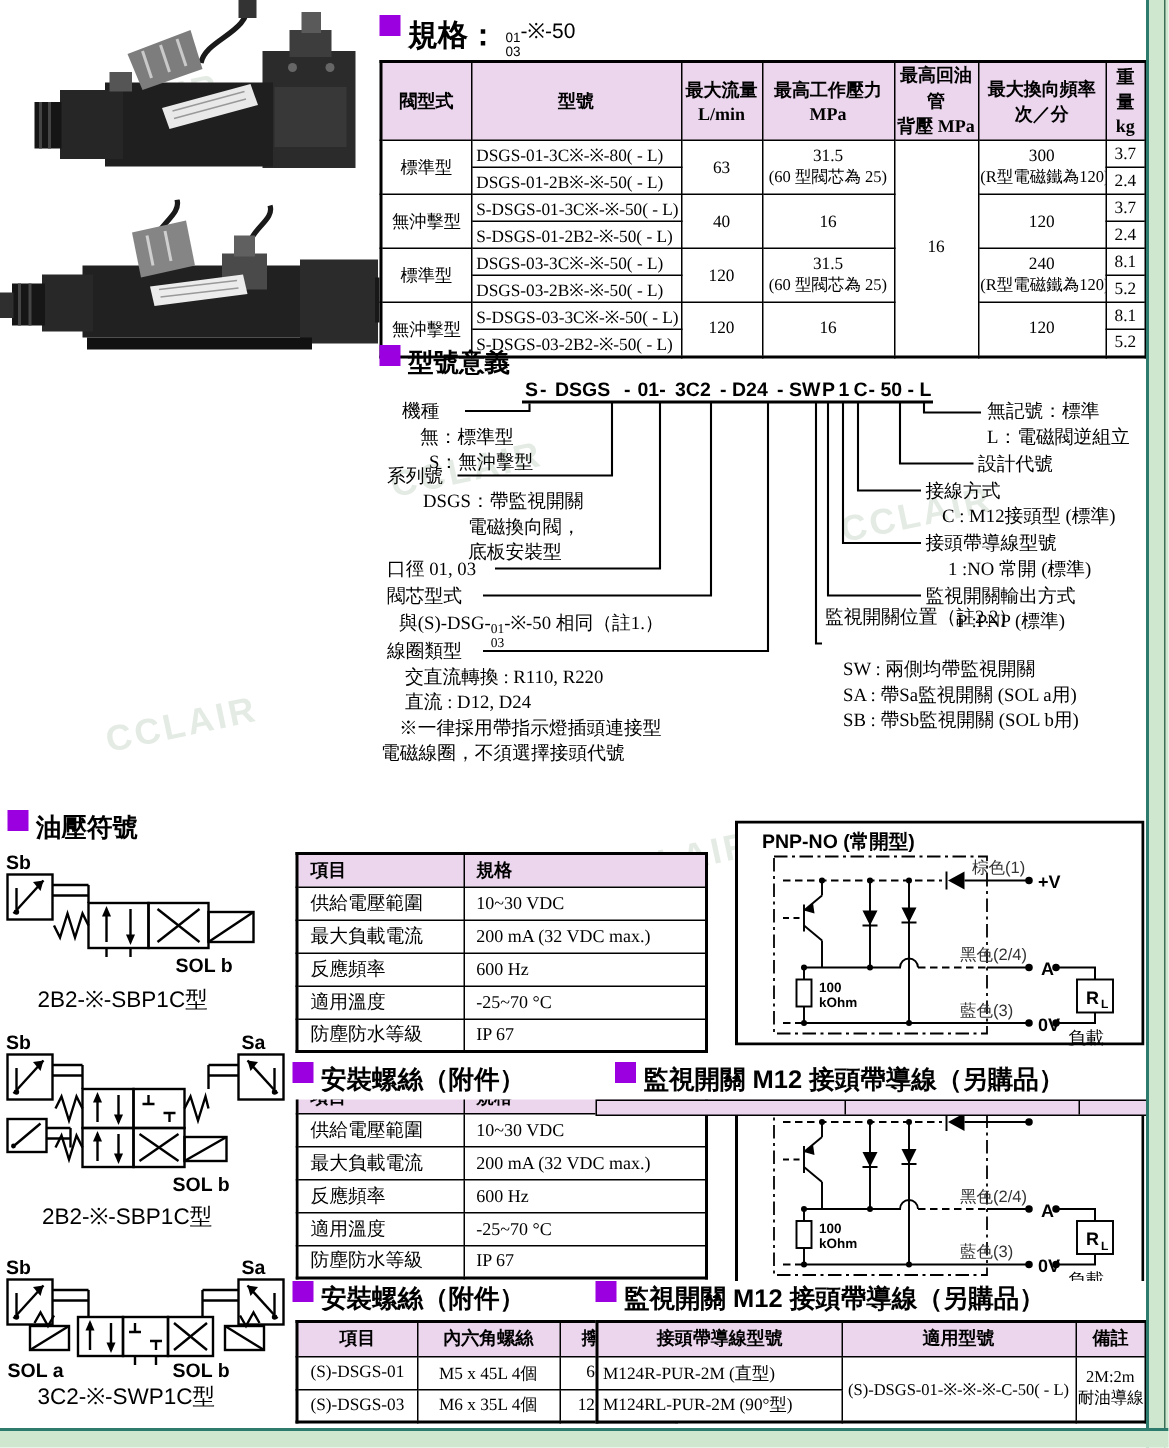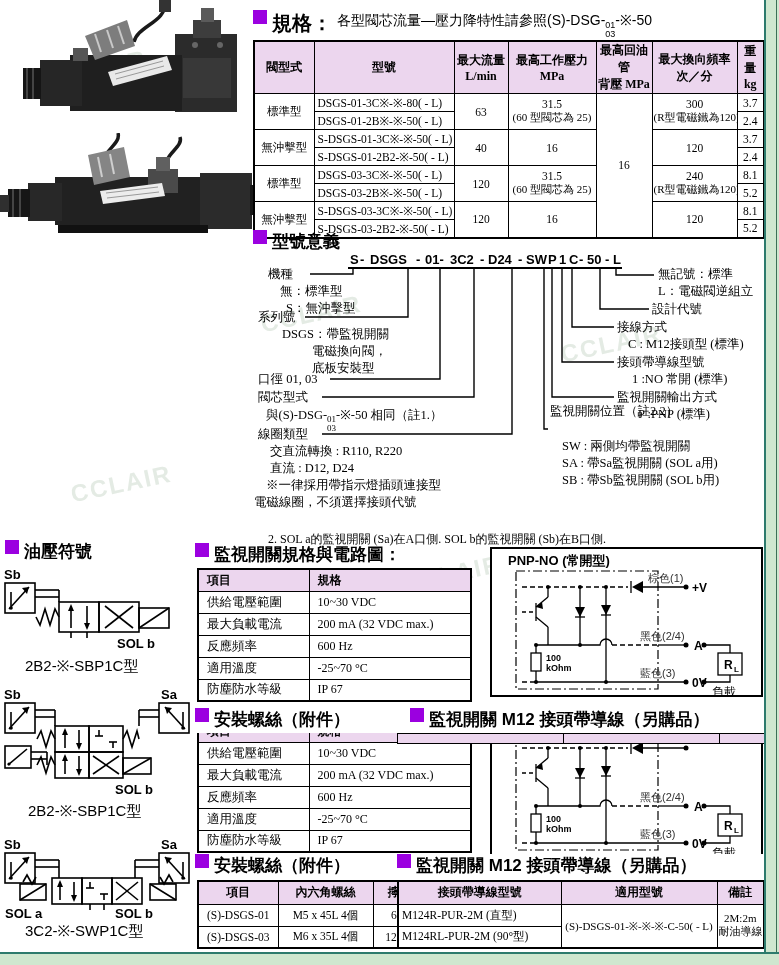--- a/index.html
+++ b/index.html
@@ -83,21 +83,21 @@
     <rect x="156" y="24" width="14" height="14" fill="#606060"></rect>
     <polygon points="100,58 162,50 165,63 103,71" fill="#ececec"></polygon>
     <line x1="106" y1="60" x2="158" y2="54" stroke="#999" stroke-width="1"></line>
     <line x1="107" y1="65" x2="159" y2="59" stroke="#999" stroke-width="1"></line>
     <rect x="58" y="92" width="150" height="8" fill="#111"></rect>
   </svg>
 
   <div class="abs sec-title" style="left:253px;top:10px">
     <span class="sq"></span>
     <span class="spec-big">規格：</span>
-    <span class="spec-sub"><span>各型閥芯流量—壓力降特性請參照(S)-DSG-</span><span class="frac">
+    <span class="spec-sub"><span class="frac">
           <span>01</span>
           <span>03</span>
         </span><span>-※-50</span></span>
   </div>
 
   <table class="t abs" style="left:253px;top:40px;width:510px">
     <colgroup>
         <col style="width:60px">
         <col style="width:140px">
         <col style="width:54px">
@@ -266,21 +266,20 @@
     <span class="lab" style="left:378px;top:108px">C : M12接頭型 (標準)</span>
     <span class="lab" style="left:367px;top:126px">接頭帶導線型號</span>
     <span class="lab" style="left:382px;top:143px">1 :NO 常開 (標準)</span>
     <span class="lab" style="left:367px;top:161px">監視開關輸出方式</span>
     <span class="lab" style="left:388px;top:178px">P :PNP (標準)</span>
     <span class="lab" style="left:300px;top:175px">監視開關位置（註2.2）</span>
     <span class="lab" style="left:312px;top:210px">SW : 兩側均帶監視開關</span>
     <span class="lab" style="left:312px;top:227px">SA : 帶Sa監視開關 (SOL  a用)</span>
     <span class="lab" style="left:312px;top:244px">SB : 帶Sb監視開關 (SOL  b用)</span>
 
-    <span class="note" style="left:18px;top:303px">2. SOL  a的監視開關 (Sa)在A口側. SOL  b的監視開關 (Sb)在B口側.</span>
   </div>
 
   <div class="abs sec-title" style="left:5px;top:540px">
     <span class="sq"></span>
     <span>油壓符號</span>
   </div>
 
   <svg class="abs" style="left:3px;top:568px" width="190" height="86" viewBox="0 0 190 86">
     <g stroke="#000" stroke-width="1.6" fill="none">
       <rect x="2" y="15" width="30" height="30"></rect>
@@ -404,24 +403,20 @@
       <circle cx="180" cy="40" r="1.8" fill="#000"></circle>
     <polygon points="57,42 54,49 60,49" fill="#000"></polygon>
       <polygon points="71,64 68,57 74,57" fill="#000"></polygon>
     <text x="1" y="11" font-size="13" font-weight="bold">Sb</text>
     <text x="158" y="11" font-size="13" font-weight="bold">Sa</text>
     <text x="2" y="80" font-size="13" font-weight="bold">SOL a</text>
     <text x="112" y="80" font-size="13" font-weight="bold">SOL b</text>
   </svg>
   <div class="caption" style="left:25px;top:920px">3C2-※-SWP1C型</div>
 
-  <div class="abs sec-title" style="left:195px;top:543px">
-    <span class="sq"></span>
-    <span>監視開關規格與電路圖：</span>
-  </div>
 
   <table class="t abs" style="left:197px;top:568px;width:273px">
     <colgroup>
         <col style="width:111px">
         <col style="width:162px">
       </colgroup>
     <tbody>
         <tr style="height:22px">
       <th style="text-align:left;padding-left:8px">項目</th>
       <th style="text-align:left;padding-left:8px">規格</th>

